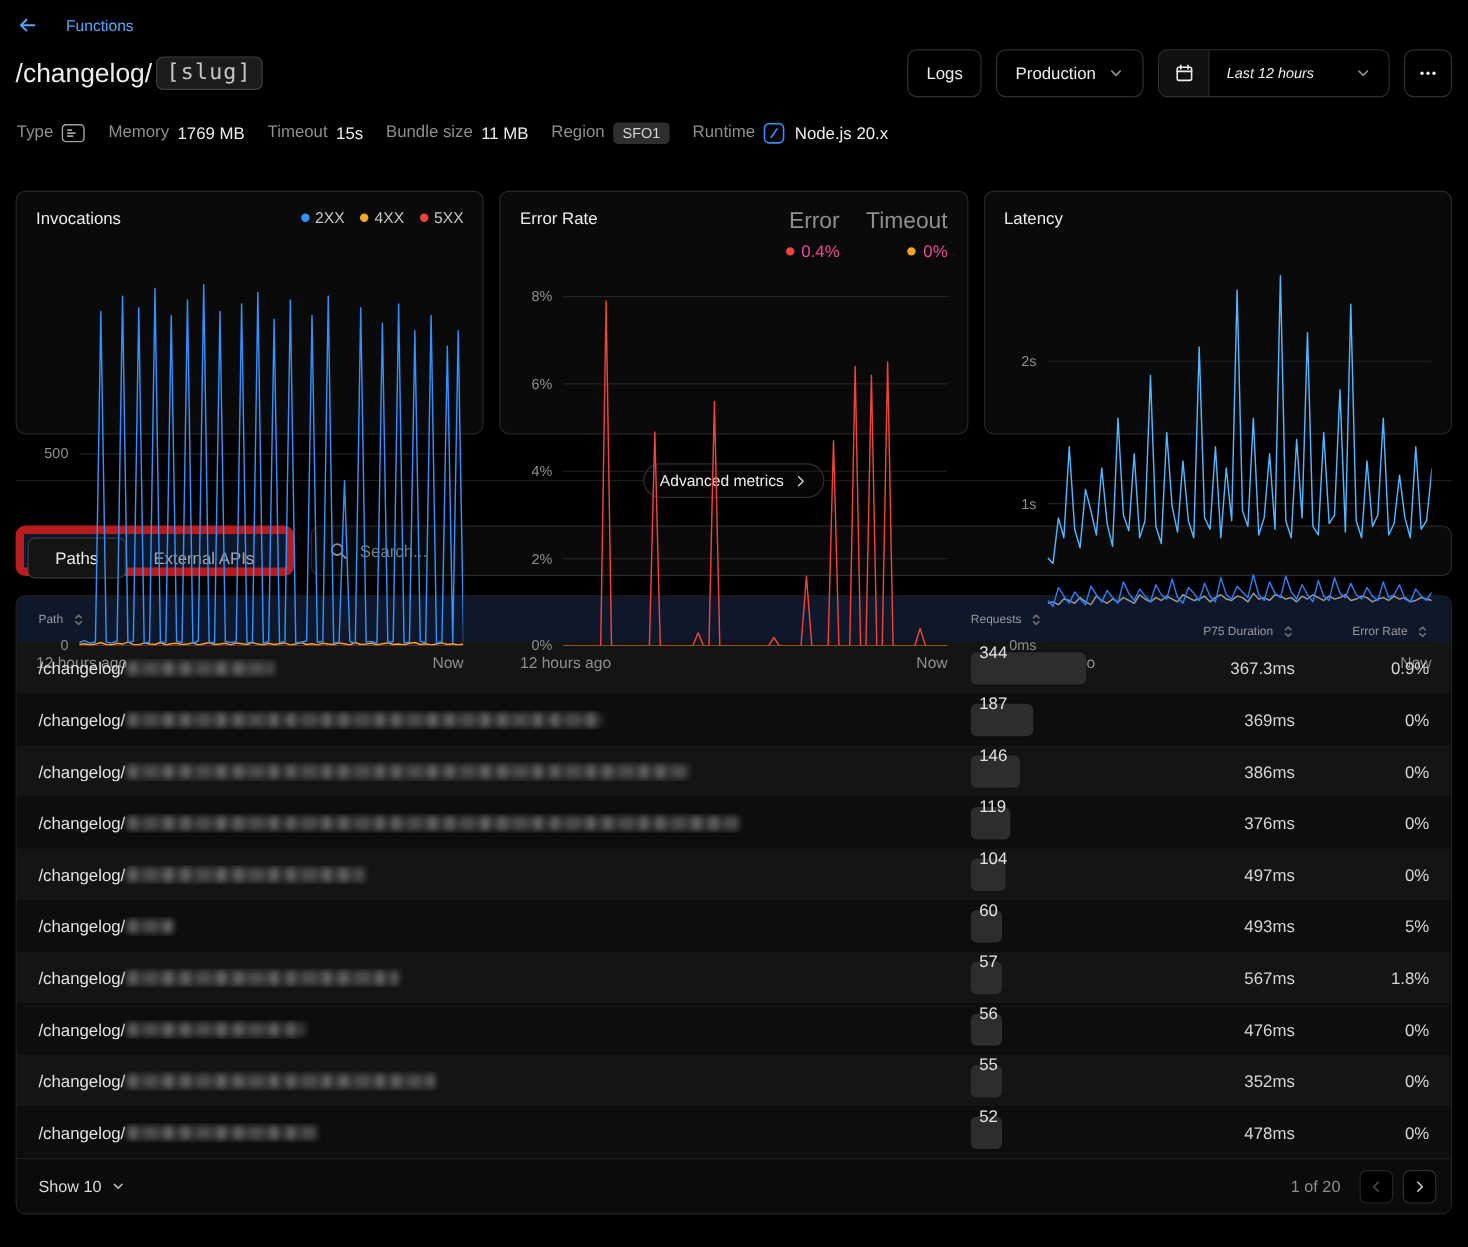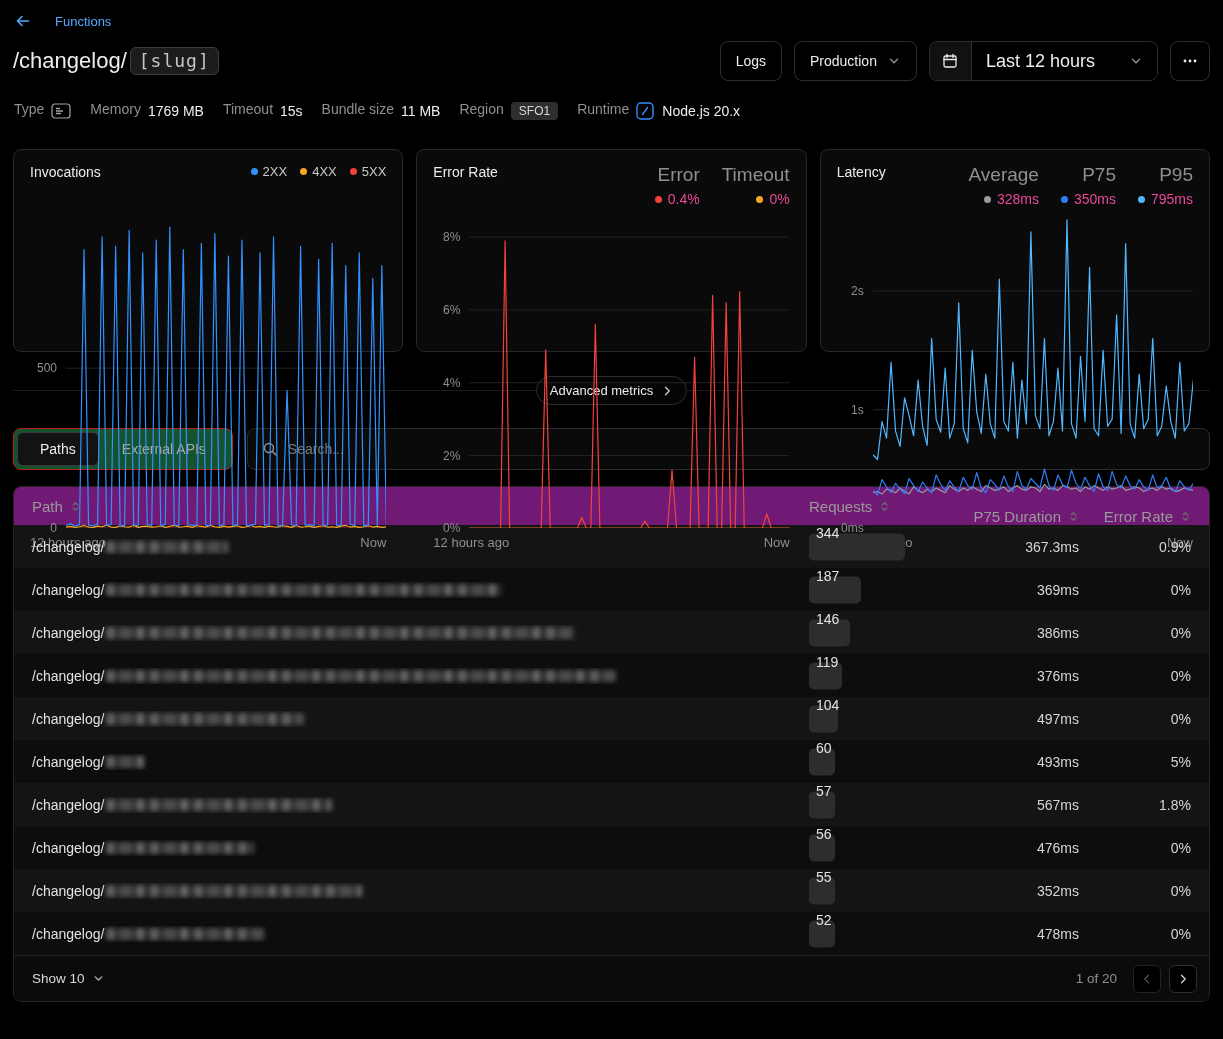--- a/index.html
+++ b/index.html
@@ -13,31 +13,31 @@
 
   
   .title-row{display:flex;justify-content:space-between;align-items:center;padding:4px 0 16px;}
   .fn-title{display:flex;align-items:center;gap:3px;font-size:22px;font-weight:500;color:#ededed;}
   .slug-box{font-family:"DejaVu Sans Mono",monospace;font-size:18px;color:#c6c6c6;background:#1c1c1c;border:1px solid #3e3e3e;border-radius:6px;padding:2px 8px 3px;letter-spacing:1px;}
   .controls{display:flex;align-items:center;gap:12px;}
   .btn{height:40px;background:#000;border:1px solid #2e2e2e;border-radius:8px;color:#ededed;font-size:14px;display:flex;align-items:center;gap:10px;padding:0 15px;cursor:pointer;}
   .more-btn{width:40px;justify-content:center;padding:0;}
   .date-control{display:flex;height:40px;border:1px solid #2e2e2e;border-radius:8px;overflow:hidden;}
   .date-cal{width:42px;display:flex;align-items:center;justify-content:center;background:#111;border-right:1px solid #2e2e2e;cursor:pointer;}
-  .date-main{display:flex;align-items:center;gap:34px;padding:0 14px;background:#000;color:#ededed;cursor:pointer;font-size:18px;}
+  .date-main{display:flex;align-items:center;gap:34px;padding:0 14px;background:#000;color:#ededed;cursor:pointer;font-size:12px;font-style:italic;}
 
   
   .meta-row{display:flex;gap:19px;padding:4px 1px 0;}
   .meta-item{display:flex;flex-direction:row;gap:7px;}
   .meta-label{color:#8f8f8f;font-size:14px;}
   .meta-value{color:#ededed;font-size:14px;height:20px;display:flex;align-items:center;gap:8px;}
   .region-badge{background:#2e2e2e;color:#d6d6d6;font-size:12px;padding:2px 8px;border-radius:4px;}
 
   
-  .charts-row{display:flex;gap:13px;margin-top:28px;}
+  .charts-row{display:flex;gap:13px;margin-top:38px;}
   .card{flex:1;background:#0a0a0a;border:1px solid #272727;border-radius:8px;padding:14px 16px 10px;height:203px;display:flex;flex-direction:column;}
   .card-head{display:flex;justify-content:space-between;align-items:flex-start;min-height:44px;}
   .card-title{font-size:14px;color:#ededed;}
   .legend{display:flex;align-items:flex-start;}
   .lg-item{display:flex;align-items:center;gap:5px;color:#c9c9c9;font-size:13px;margin-left:13px;}
   .dot{width:7px;height:7px;border-radius:50%;display:inline-block;flex:0 0 7px;}
   .stat{display:flex;flex-direction:column;align-items:flex-end;gap:5px;margin-left:22px;}
   .stat-label{color:#8f8f8f;font-size:19px;}
   .stat-value{display:flex;align-items:center;gap:6px;color:#ec4899;font-size:14px;}
   .chart-wrap{flex:1;display:flex;position:relative;}
@@ -46,31 +46,31 @@
   svg.chart{flex:1;height:100%;width:100%;}
   .card-foot{display:flex;justify-content:space-between;color:#8f8f8f;font-size:13px;padding-top:7px;}
 
   
   .advanced-row{display:flex;align-items:center;margin-top:24px;}
   .hline{flex:1;height:1px;background:#1c1c1c;}
   .adv-pill{display:flex;align-items:center;gap:8px;height:29px;padding:0 13px;background:#050505;border:1px solid #2e2e2e;border-radius:15px;color:#ededed;font-size:13px;cursor:pointer;}
 
   
   .filter-row{display:flex;gap:14px;margin-top:23px;}
-  .tabs{display:flex;align-items:center;background:#14532d;border:1px solid #b91c1c;border-radius:8px;padding:3px;height:42px;}
+  .tabs{display:flex;align-items:flex-start;background:#0f172a;border:7px solid #b91c1c;border-radius:8px;padding:3px;height:42px;}
   .tab{height:34px;display:flex;align-items:center;padding:0 22px;border-radius:6px;color:#a8a8a8;font-size:14px;cursor:pointer;border:1px solid transparent;background:none;}
   .tab.active{background:#131313;border-color:#3a3a3a;color:#ededed;}
   .searchbar{flex:1;display:flex;align-items:center;gap:10px;background:#0a0a0a;border:1px solid #2a2a2a;border-radius:8px;height:42px;padding:0 14px;}
   .searchbar input{flex:1;background:transparent;border:none;outline:none;color:#ededed;font-size:14px;font-family:"Liberation Sans",sans-serif;}
   .searchbar input::placeholder{color:#7a7a7a;}
 
   
   .table-card{margin-top:16px;border:1px solid #242424;border-radius:8px;overflow:hidden;background:#0b0b0b;}
   .t-head,.t-row{display:grid;grid-template-columns:1fr 118px 152px 112px;align-items:center;padding:0 18px;}
-  .t-head{height:38px;color:#9a9a9a;font-size:15px;background:#701a75;text-align:right;}
+  .t-head{height:38px;color:#9a9a9a;font-size:10px;background:#0f172a;text-align:right;}
   .t-h{display:flex;align-items:center;gap:7px;cursor:pointer;}
   .t-h.align-right{justify-content:flex-end;margin-top:20px;}
   .t-row{height:43px;font-size:14px;}
   .t-row:nth-child(odd){background:#141414;}
   .t-row:nth-child(even){background:#0d0d0d;}
   .c-path{display:flex;align-items:center;color:#e3e3e3;overflow:hidden;}
   .redacted{display:inline-block;height:12px;border-radius:2px;margin-left:2px;flex:0 0 auto;opacity:.85;filter:blur(2.5px);
     background:repeating-linear-gradient(90deg,#6e6e6e 0 9px,#2c2c2c 9px 13px,#575757 13px 26px,#383838 26px 31px,#7a7a7a 31px 38px,#2f2f2f 38px 44px);}
   .c-req{position:relative;display:flex;align-items:flex-start;height:100%;}
   .req-bar{position:absolute;left:0;top:50%;transform:translateY(-50%);height:27px;background:#2d2d2d;border-radius:5px;}
@@ -249,34 +249,20 @@
           </svg>
       </div>
       <div class="card-foot">
         <span class="foot-left">12 hours ago</span>
         <span class="foot-right">Now</span>
       </div>
     </div>
     <div class="card">
       <div class="card-head">
         <span class="card-title">Latency</span>
-        <span class="legend">
-            <span class="stat">
-              <span class="stat-label">Average</span>
-              <span class="stat-value"><span class="dot" style="background:#9a9a9a"></span>328ms</span>
-            </span>
-            <span class="stat">
-              <span class="stat-label">P75</span>
-              <span class="stat-value"><span class="dot" style="background:#2f7df6"></span>350ms</span>
-            </span>
-            <span class="stat">
-              <span class="stat-label">P95</span>
-              <span class="stat-value"><span class="dot" style="background:#52b7ff"></span>795ms</span>
-            </span>
-          </span>
       </div>
       <div class="chart-wrap">
         <div class="y-labels">
             <div class="y-label" style="top: calc(25.93% - 7px);">2s</div>
             <div class="y-label" style="top: calc(62.96% - 7px);">1s</div>
             <div class="y-label" style="top: calc(100% - 7px);">0ms</div>
           </div>
         <svg class="chart" viewBox="0 0 100 100" preserveAspectRatio="none">
             <line x1="0" y1="25.925925925925924" x2="100" y2="25.925925925925924" stroke="#232323" vector-effect="non-scaling-stroke" stroke-width="1"></line>
             <line x1="0" y1="62.96296296296296" x2="100" y2="62.96296296296296" stroke="#232323" vector-effect="non-scaling-stroke" stroke-width="1"></line>

